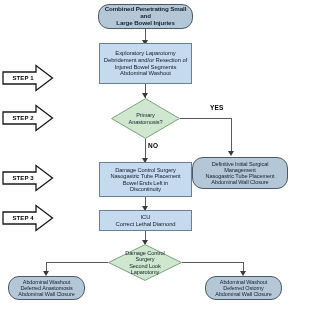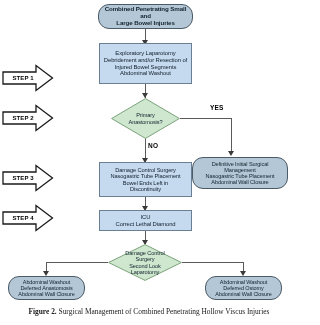--- a/index.html
+++ b/index.html
@@ -251,17 +251,13 @@
     </div>
 
     <div class="node shape-terminal" style="left:205px; top:276px; width:77px; height:24px; font-size:5.5px;">
       <span class="txt">Abdominal Washout
 Deferred Ostomy
 Abdominal Wall Closure</span>
     </div>
 
   </div>
 
-  <div class="caption">
-    <span class="cap-num">Figure 2.</span>
-    <span class="cap-text">Surgical Management of Combined Penetrating Hollow Viscus Injuries</span>
-  </div>
 </div>
 
 </body></html>

